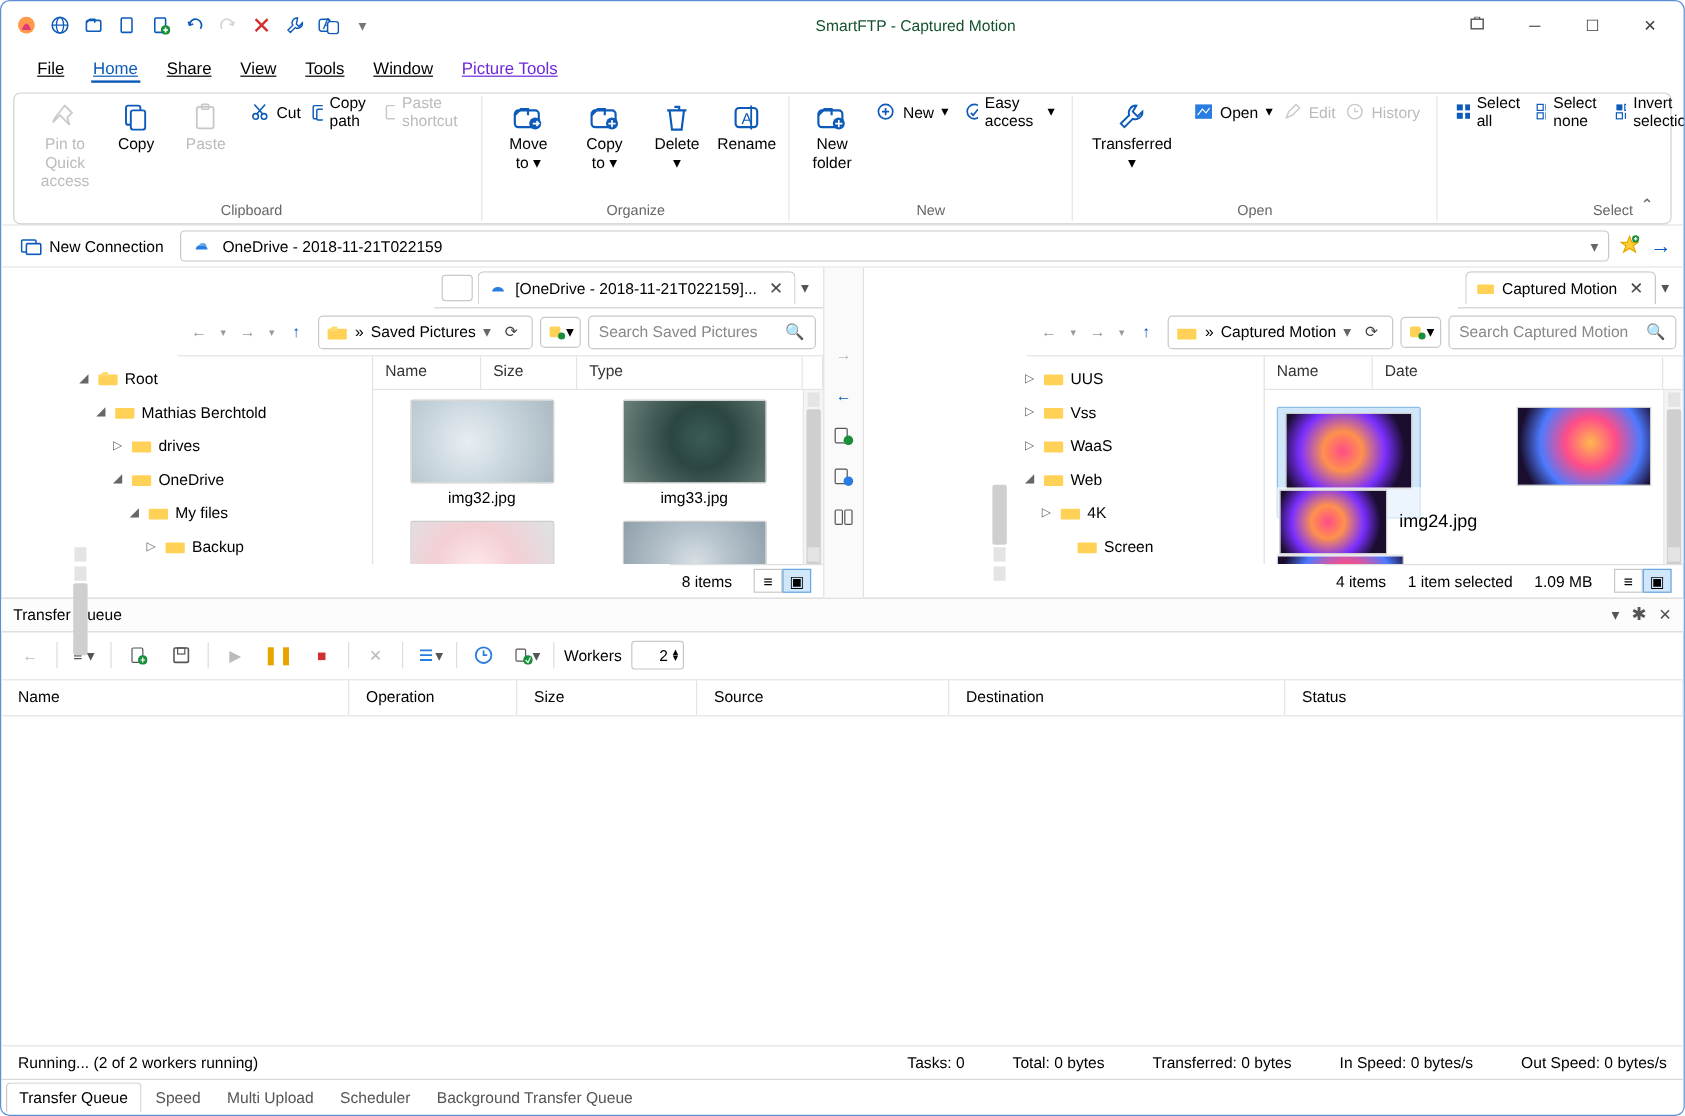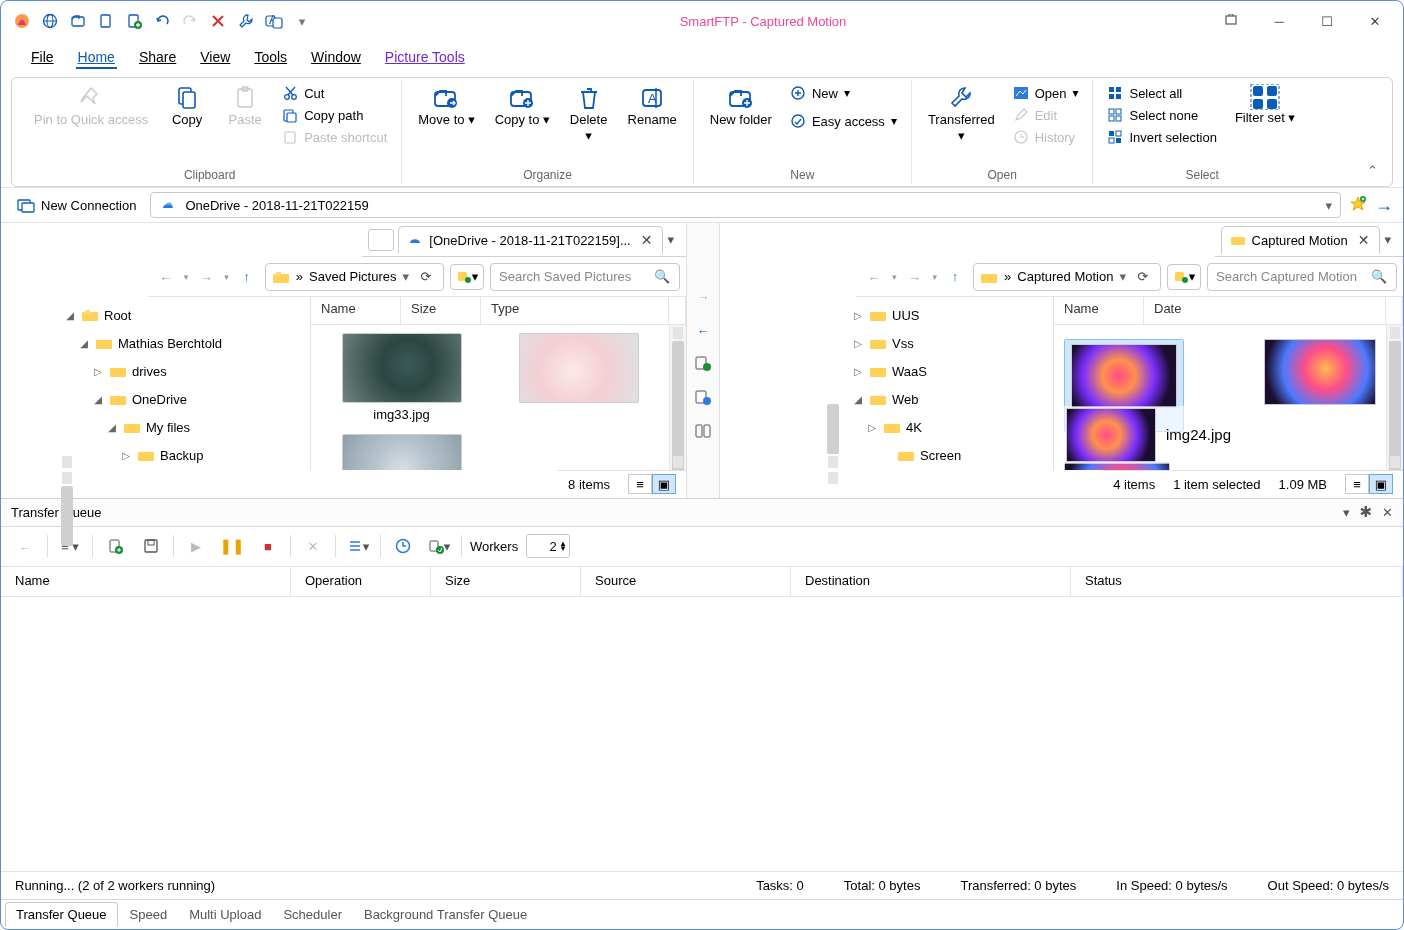--- a/index.html
+++ b/index.html
@@ -1,40 +1,40 @@
 <!DOCTYPE html>
 <html><head>
 <meta charset="utf-8">
 <style>
 * { box-sizing: border-box; margin: 0; padding: 0; font-family: "Segoe UI", sans-serif; font-size: 13px; }
 body { background: #fff; width: 1404px; height: 930px; border: 1px solid #5a8fd8; border-radius: 8px; overflow: hidden; display: flex; flex-direction: column; }
 
 .titlebar { height: 40px; display: flex; align-items: center; padding: 0 8px; }
 .qat { display: flex; gap: 2px; align-items: center; }
 .qat-btn { width: 26px; height: 26px; display: flex; align-items: center; justify-content: center; border-radius: 3px; }
-.title-text { flex: 1; text-align: center; font-size: 13px; color: #ec4899; }
+.title-text { flex: 1; text-align: center; font-size: 13px; color: #14532d; }
 .winctrl { display: flex; gap: 8px; }
 .winctrl span { width: 40px; height: 30px; display: flex; align-items: center; justify-content: center; color: #444; }
 
 .menubar { height: 32px; display: flex; align-items: center; gap: 20px; padding: 0 28px; }
 .menubar span { font-size: 14px; padding: 4px 2px; cursor: default; text-decoration: underline; }
 .menubar .active { color: #0d5bb8; border-bottom: 2px solid #0d5bb8; padding-bottom: 2px; }
 .menubar .blue { color: #6d28d9; }
 
 .ribbon-wrap { padding: 4px 10px 0 10px; }
 .ribbon { border: 1px solid #d0d0d0; border-radius: 6px; height: 110px; display: flex; padding: 2px 6px 2px 6px; position: relative; }
 .rgroup { display: flex; flex-direction: column; border-right: 1px solid #e4e4e4; padding: 2px 10px; }
 .rgroup:last-of-type { border-right: none; }
 .rgroup-body { flex: 1; display: flex; gap: 8px; align-items: flex-start; }
 .rgroup-label { text-align: center; font-size: 12px; color: #666; padding-top: 2px; }
 .rbtn-lg { display: flex; flex-direction: column; align-items: center; justify-content: center; padding: 2px 6px; min-width: 50px; text-align: center; line-height: 1.2; font-size: 12px; }
 .rbtn-lg.disabled { color: #bbb; }
 .rbtn-sm { display: flex; align-items: center; gap: 6px; font-size: 12px; padding: 2px 4px; height: 22px; }
 .rbtn-sm.disabled { color: #bbb; }
-.rcol { display: flex; flex-direction: column; gap: 0px; }
+.rcol { display: flex; flex-direction: row; gap: 0px; }
 .ribbon-collapse { position: absolute; right: 14px; bottom: 8px; color: #666; }
 
 .addrbar { display: flex; align-items: center; gap: 8px; padding: 4px 10px; border-top: 1px solid #e4e4e4; border-bottom: 1px solid #e4e4e4; }
 .addrbar .newconn { display: flex; align-items: center; gap: 6px; padding: 2px 6px; }
 .addrbar .addr-field { flex: 1; border: 1px solid #c8c8c8; border-radius: 4px; height: 26px; display: flex; align-items: center; padding: 0 8px; gap: 8px; font-size: 13px; }
 
 .panes-row { flex: 1; display: flex; min-height: 0; border-bottom: 1px solid #d0d0d0; }
 .pane { display: flex; flex-direction: column; min-width: 0; align-items: flex-end; }
 .pane.left { width: 685px; border-right: 0px solid #d0d0d0; }
 .pane.right { flex: 1; }
@@ -505,20 +505,24 @@
       </div>
       <div class="filewrap">
         <div class="colhdr">
           <div style="width:90px">Name</div>
           <div style="width:80px">Size</div>
           <div style="flex:1">Type</div>
           <div style="width:17px;padding:0"></div>
         </div>
         <div class="grid">
           <div class="grid-inner">
+            <div class="thumb">
+                <div class="pic abstract1"></div>
+                <span class="lbl">img32.jpg</span>
+              </div>
             <div class="thumb">
                 <div class="pic abstract2"></div>
                 <span class="lbl">img33.jpg</span>
               </div>
             <div class="thumb">
                 <div class="pic abstract3"></div>
               </div>
             <div class="thumb">
                 <div class="pic abstract4"></div>
               </div>

